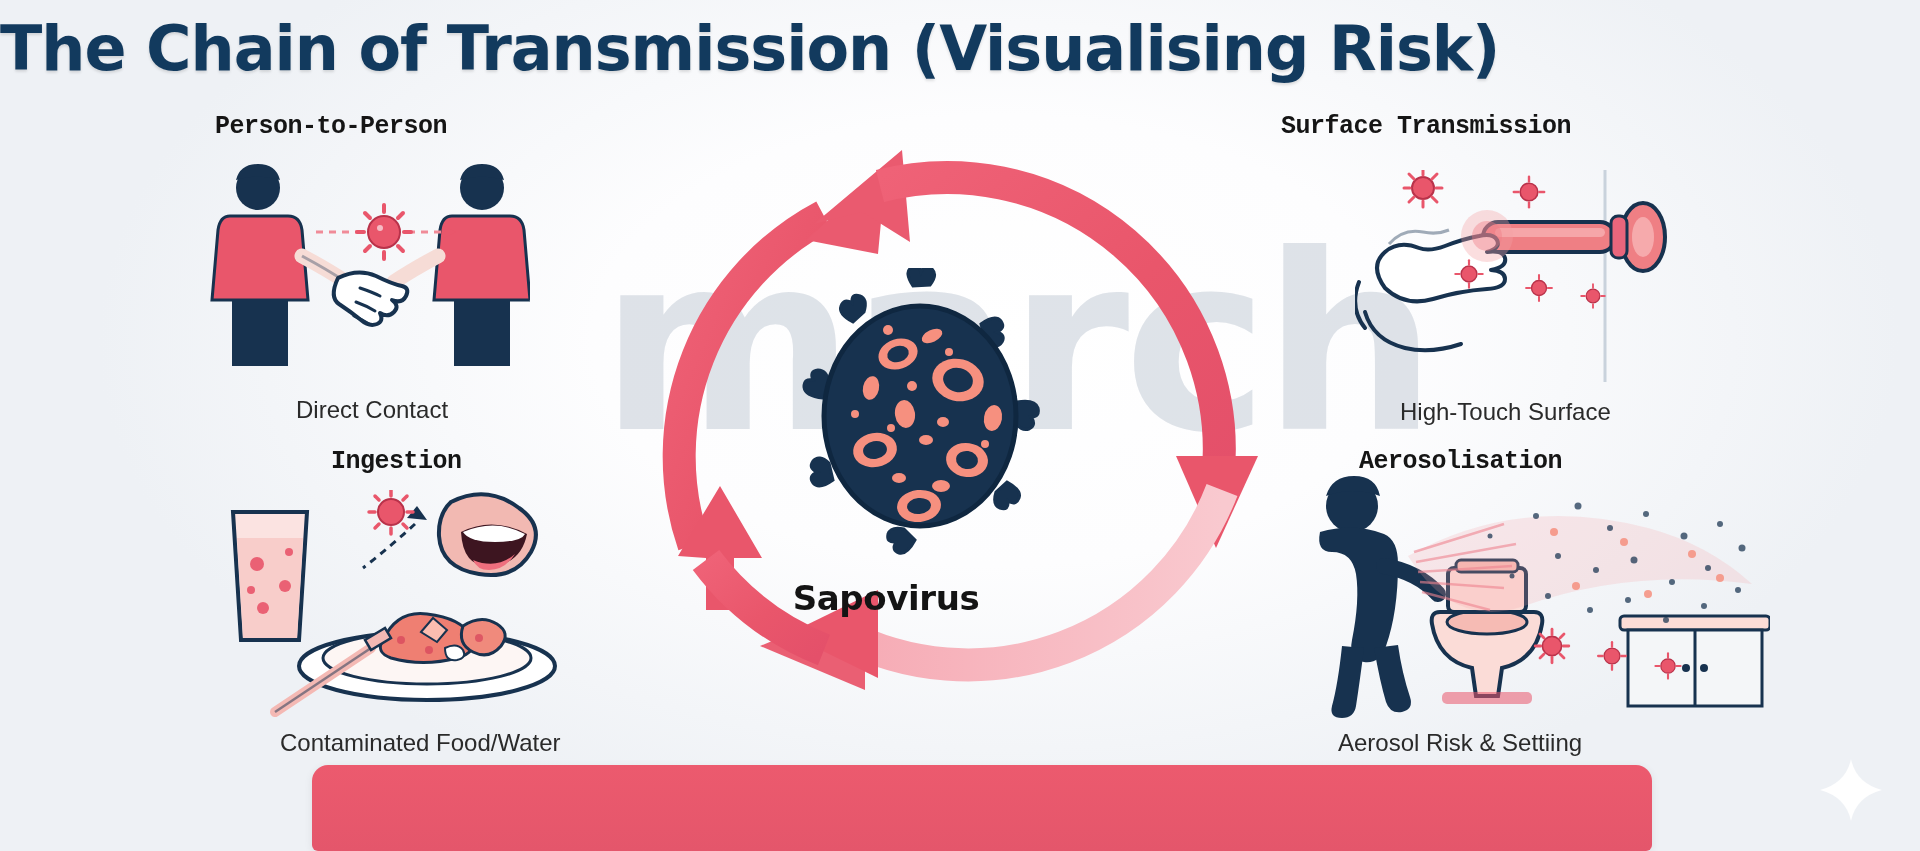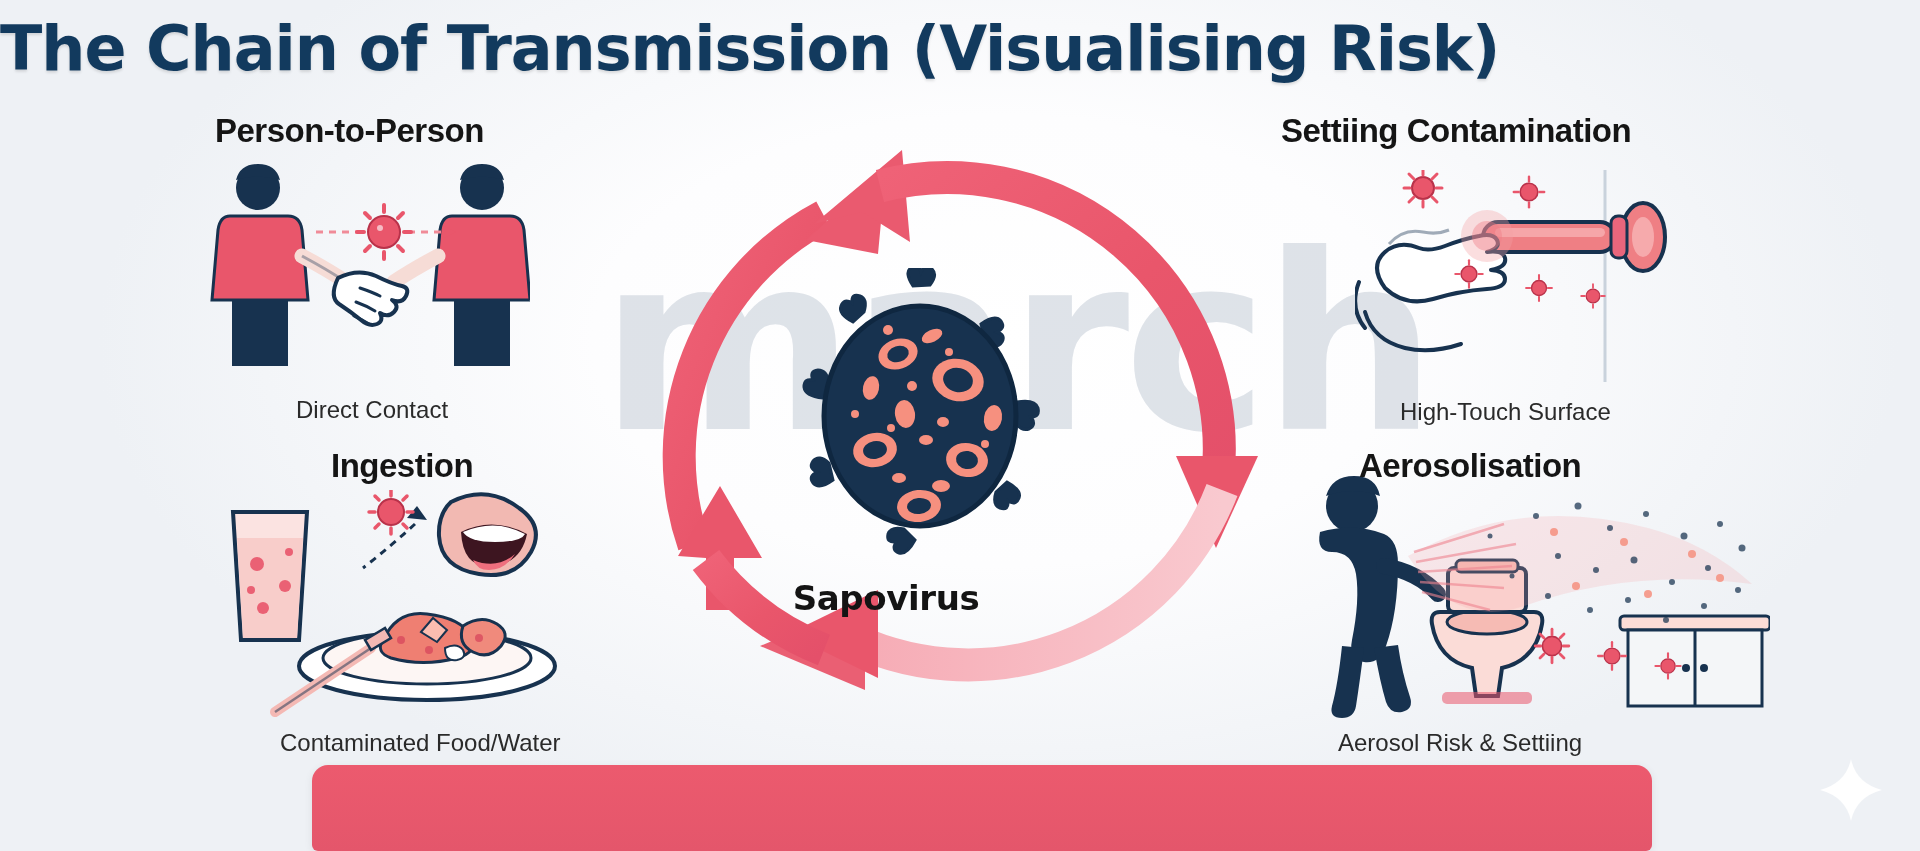--- a/index.html
+++ b/index.html
@@ -27,23 +27,23 @@
   .title{
     position:absolute;top:12px;left:0;width:1920px;text-align:left;
     font-size:62px;font-weight:700;color:#123a5e;
     letter-spacing:-1px;
     text-shadow:0 2px 3px rgba(0,0,0,.13);
     white-space:nowrap;
     font-family:"DejaVu Sans", sans-serif;
   }
   
   .heading{
-    position:absolute;font-size:33px;font-weight:700;color:#151515;
+    position:absolute;font-size:25px;font-weight:700;color:#151515;
     white-space:nowrap;letter-spacing:-.5px;
-    font-family:Liberation Sans, sans-serif;
+    font-family:Liberation Mono, monospace;
   }
   .caption{
     position:absolute;font-size:24px;font-weight:400;color:#2a2a2a;
     white-space:nowrap;
     font-family:"Liberation Sans", sans-serif;
   }
   #h-p2p{left:215px;top:112px;}
   #c-direct{left:296px;top:396px;}
   #h-ingestion{left:287px;top:447px;margin-left:44px;}
   #c-food{left:280px;top:729px;}
@@ -438,21 +438,21 @@
       </g>
     </g>
   </svg>
 
   <div class="heading" id="h-p2p">Person-to-Person</div>
   <div class="caption" id="c-direct">Direct Contact</div>
 
   <div class="heading" id="h-ingestion">Ingestion</div>
   <div class="caption" id="c-food">Contaminated Food/Water</div>
 
-  <div class="heading" id="h-surface">Settiing Contamination</div>
+  <div class="heading" id="h-surface">Surface Transmission</div>
   <div class="caption" id="c-touch">High-Touch Surface</div>
 
   <div class="heading" id="h-aero">Aerosolisation</div>
   <div class="caption" id="c-aeroset">Aerosol Risk &amp; Settiing</div>
 
   <div id="center-label">Sapovirus</div>
 
   <div class="banner"></div>
 
   <svg class="sparkle" viewBox="0 0 66 66">

